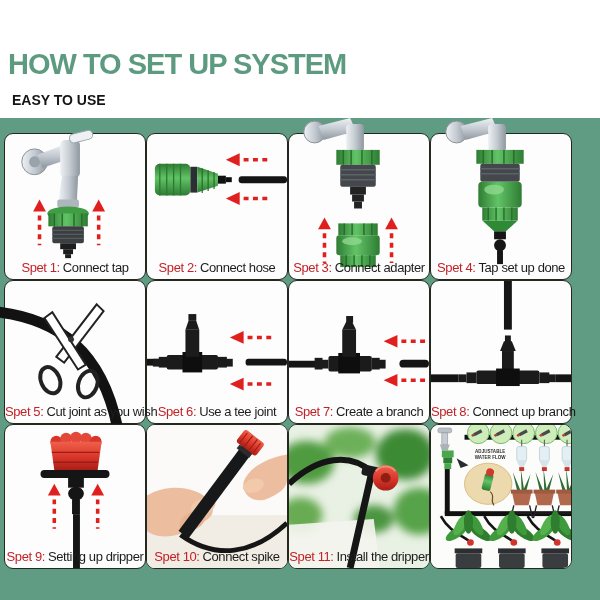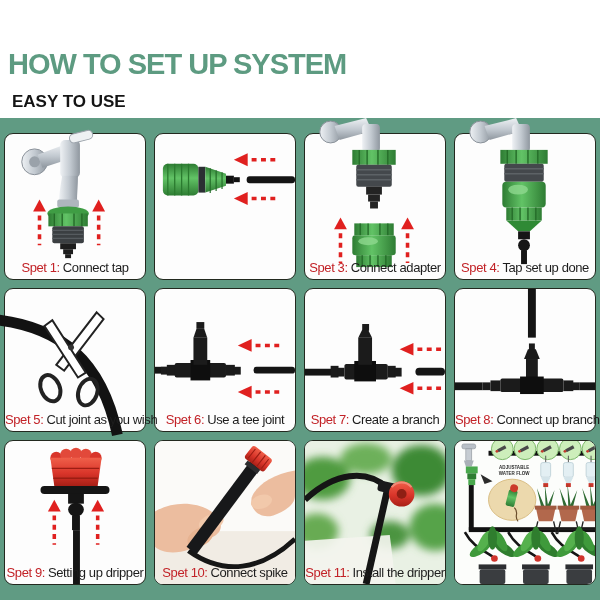--- a/index.html
+++ b/index.html
@@ -1,24 +1,24 @@
 <!DOCTYPE html>
 <html><head>
 <meta charset="utf-8">
 <style>
   html,body{margin:0;padding:0;}
   body{width:600px;height:600px;position:relative;background:#ffffff;overflow:hidden;
        font-family:"Liberation Sans", sans-serif;}
   .title{position:absolute;left:8px;top:48px;font-size:29px;font-weight:bold;
          letter-spacing:-1px;color:#5d9b81;white-space:nowrap;}
-  .subtitle{position:absolute;left:12px;top:92px;font-size:17px;font-weight:bold;
+  .subtitle{position:absolute;left:12px;top:92px;font-size:14px;font-weight:bold;
             color:#141414;letter-spacing:0;}
   .panel{position:absolute;left:0;top:118px;width:600px;height:482px;background:#609b83;}
   .grid{display:grid;grid-template-columns:repeat(4,142px);grid-template-rows:147px 144px 145px;
-        gap:8px;padding:15px 4px 0 4px;border-radius:23px;}
+        padding:15px 4px 0 4px;border-radius:23px;}
   .cell{position:relative;background:#fdfdfd;border:1.6px solid #23291f;border-radius:9px;
         box-sizing:border-box;}
   .cell.clip{overflow:hidden;text-decoration:underline;}
   .art{position:absolute;left:0;top:0;width:100%;height:100%;overflow:visible;display:block;}
   .caption{position:absolute;left:0;right:0;bottom:4px;text-align:center;font-size:13px;
            letter-spacing:-0.4px;white-space:nowrap;color:#1d1d1d;z-index:3;}
   .caption .num{color:#c22227;margin-right:3px;}
   .hiddefs{position:absolute;width:0;height:0;}
 </style>
 </head>
@@ -104,20 +104,23 @@
         <path d="M13,30 v32 M20,30 v32 M27,30 v32 M34,30 v32" stroke="#2a7a2f" stroke-width="1.3"></path>
         <rect x="44" y="33" width="7" height="26" fill="#2b2f33"></rect>
         <path d="M51,33 L72,40 L72,52 L51,59 Z" fill="url(#greenV)"></path>
         <path d="M56,34.5 v25 M62,36.5 v21 M68,38.5 v17" stroke="#246b28" stroke-width="1.2"></path>
         <rect x="72" y="42" width="8" height="8" fill="#111"></rect>
         <rect x="80" y="43.5" width="6" height="5" fill="#111"></rect>
         <rect x="93" y="42.5" width="49" height="7" rx="3" fill="#141414"></rect>
         <use href="#arrowLeft" x="80" y="26"></use>
         <use href="#arrowLeft" x="80" y="65"></use>
       </svg>
+      <div class="caption">
+        <span class="num">Spet 2:</span><span>Connect hose</span>
+      </div>
     </div>
 
     <div class="cell">
       <svg class="art" viewBox="0 0 142 146" preserveAspectRatio="none">
         <circle cx="26" cy="-2" r="11" fill="url(#chrome)" stroke="#8a9199" stroke-width="1"></circle>
         <path d="M30,-8 L62,-16 L68,-3 L35,6 Z" fill="url(#chromeD)"></path>
         <rect x="58" y="-10" width="18" height="28" rx="4" fill="url(#chrome)"></rect>
         <rect x="48" y="16" width="44" height="15" fill="url(#greenH)"></rect>
         <path d="M55,16 v15 M63,16 v15 M74,16 v15 M84,16 v15" stroke="#246b28" stroke-width="1.4"></path>
         <rect x="52" y="31" width="36" height="22" rx="2" fill="#44484c"></rect>

